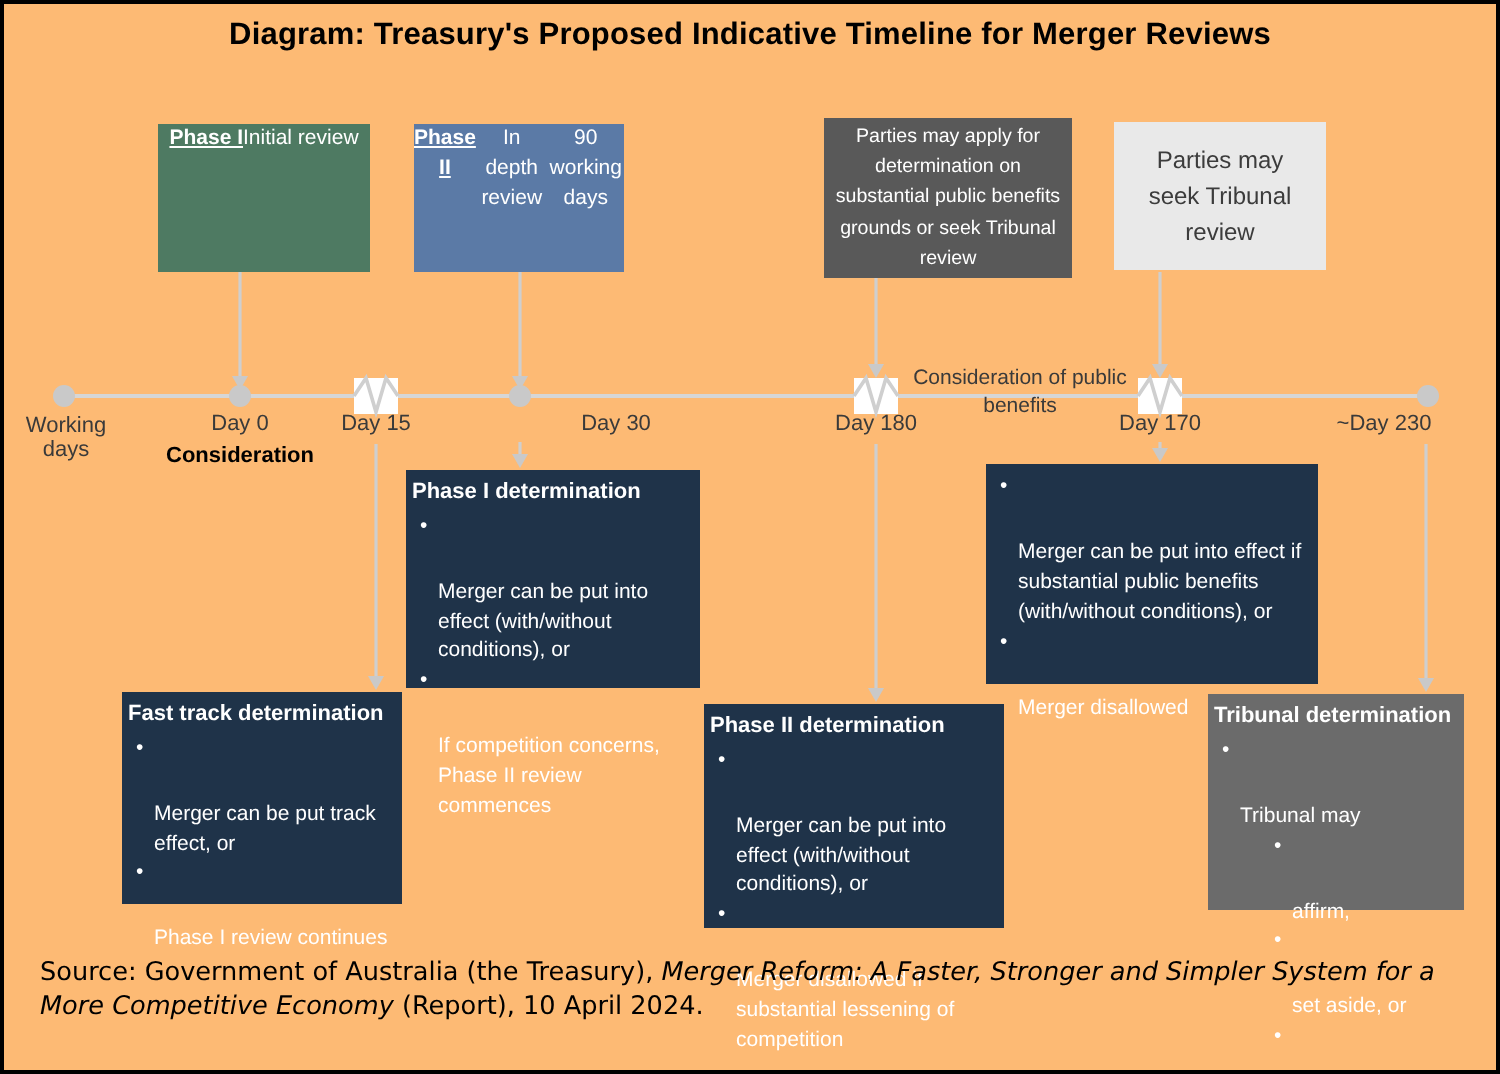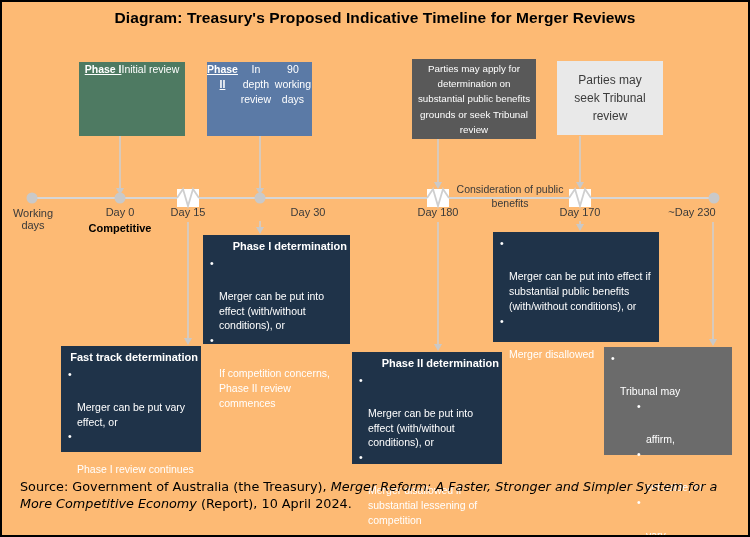--- a/index.html
+++ b/index.html
@@ -28,21 +28,21 @@
     color:#3c3c3c;font-size:12px;line-height:1.5;padding:0 8px;box-sizing:border-box;}
   
   .tl-label{position:absolute;transform:translateX(-50%);text-align:center;
     font-size:11px;color:#3a3a3a;white-space:nowrap;}
   .tl-note{position:absolute;text-align:center;font-size:10.5px;line-height:1.35;color:#3a3a3a;}
   .bold{font-weight:bold;color:#000;}
   
   .dbox{position:absolute;background:var(--navy);color:#fff;font-size:10.5px;
     line-height:1.42;padding:4px 3px;box-sizing:border-box;}
   .dbox.gray{background:var(--tribunal_gray);}
-  .dbox-title{text-align:right;font-weight:bold;font-size:11px;margin-bottom:1px;white-space:nowrap;}
+  .dbox-title{text-align:left;font-weight:bold;font-size:11px;margin-bottom:1px;white-space:nowrap;}
   .brow{display:flex;}
   .bdot{flex:0 0 13px;padding-left:4px;box-sizing:border-box;}
   .btext{flex:1;padding-right:1px;margin-top:33px;}
   .brow.sub{margin-left:26px;}
   .bfooter{margin-left:17px;}
   
   .source{position:absolute;left:18px;top:477px;width:706px;
     font-family:"DejaVu Sans",sans-serif;font-size:12.8px;line-height:1.32;color:#000;}
   .source i{font-style:italic;}
 </style>
@@ -130,21 +130,21 @@
   </div>
 
   <div class="abs box-lightgray">
     <span>Parties may seek Tribunal review</span>
   </div>
 
   <div class="tl-note" style="left:447px;top:180px;width:122px;">Consideration of public benefits</div>
 
   <div class="tl-label" style="left:31px;top:205px;white-space:normal;width:58px;">Working days</div>
   <div class="tl-label" style="left:118px;top:204px;">Day 0</div>
-  <div class="tl-label bold" style="left:118px;top:220px;">Competitive</div>
+  <div class="tl-label bold" style="left:118px;top:220px;">Consideration</div>
   <div class="tl-label" style="left:186px;top:204px;">Day 15</div>
   <div class="tl-label" style="left:258px;top:204px;margin-left:48px;">Day 30</div>
   <div class="tl-label" style="left:436px;top:204px;">Day 180</div>
   <div class="tl-label" style="left:578px;top:204px;">Day 170</div>
   <div class="tl-label" style="left:690px;top:204px;">~Day 230</div>
 
   <div class="dbox" style="left:201px;top:233px;width:147px;height:109px;">
     <div class="dbox-title">Phase I determination</div>
     <div class="brow">
       <span class="bdot">•</span>
@@ -153,21 +153,21 @@
     <div class="brow">
       <span class="bdot">•</span>
       <span class="btext">If competition concerns, Phase II review commences</span>
     </div>
   </div>
 
   <div class="dbox" style="left:59px;top:344px;width:140px;height:106px;">
     <div class="dbox-title">Fast track determination</div>
     <div class="brow">
       <span class="bdot">•</span>
-      <span class="btext">Merger can be put vary effect, or</span>
+      <span class="btext">Merger can be put track effect, or</span>
     </div>
     <div class="brow">
       <span class="bdot">•</span>
       <span class="btext">Phase I review continues</span>
     </div>
   </div>
 
   <div class="dbox" style="left:350px;top:350px;width:150px;height:112px;">
     <div class="dbox-title">Phase II determination</div>
     <div class="brow">
@@ -185,20 +185,21 @@
       <span class="bdot">•</span>
       <span class="btext">Merger can be put into effect if substantial public benefits (with/without conditions), or</span>
     </div>
     <div class="brow">
       <span class="bdot">•</span>
       <span class="btext">Merger disallowed</span>
     </div>
   </div>
 
   <div class="dbox gray" style="left:602px;top:345px;width:128px;height:108px;">
+    <div class="dbox-title">Tribunal determination</div>
     <div class="brow">
       <span class="bdot">•</span>
       <span class="btext">Tribunal may</span>
     </div>
     <div class="brow sub">
       <span class="bdot">•</span>
       <span class="btext">affirm,</span>
     </div>
     <div class="brow sub">
       <span class="bdot">•</span>

